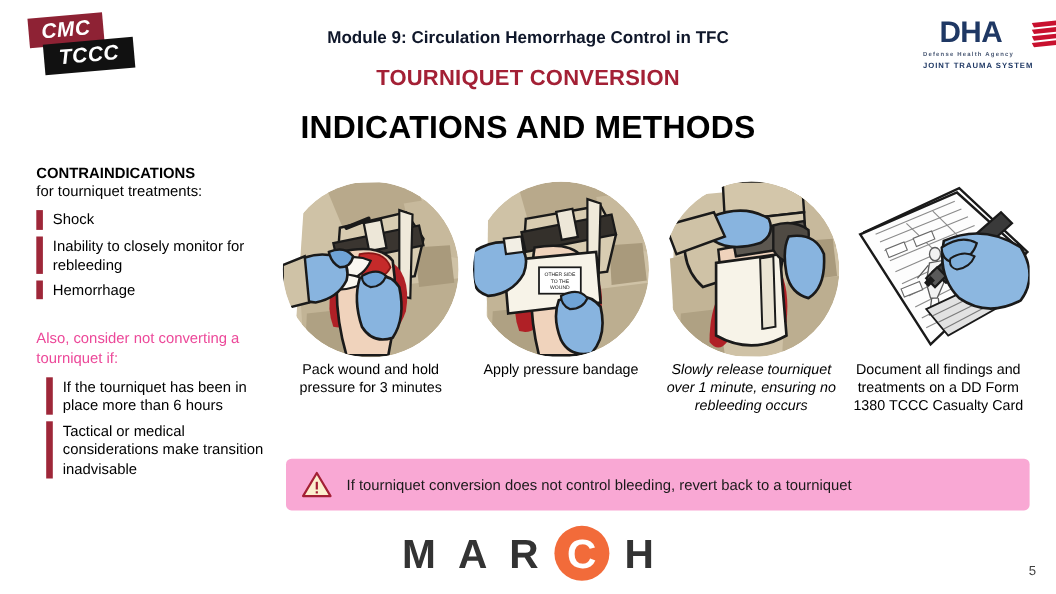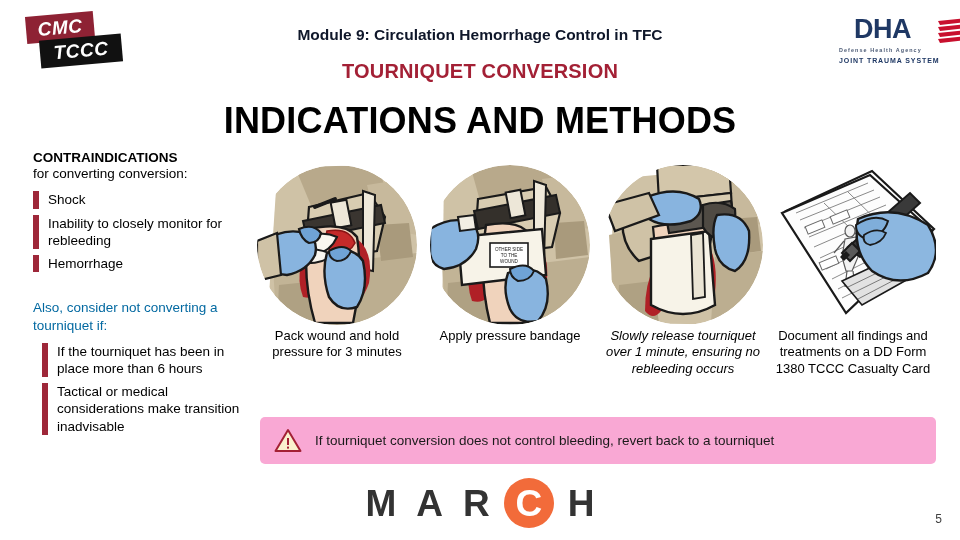--- a/index.html
+++ b/index.html
@@ -118,21 +118,21 @@
     font-weight: bold;
     color: #A32035;
     letter-spacing: 0.2px;
   }
   #sub-title {
     position: absolute;
     left: 0;
     top: 100px;
     width: 960px;
     text-align: center;
-    font-size: 36px;
+    font-size: 29px;
     font-weight: bold;
     color: #000000;
     letter-spacing: 0.2px;
   }
 
   
   #sidebar {
     position: absolute;
     left: 33px;
     top: 150px;
@@ -144,21 +144,21 @@
     color: #000000;
     line-height: 1.22;
   }
   .sb-subheading {
     font-size: 13.5px;
     color: #000000;
     line-height: 1.25;
   }
   .sb-intro {
     font-size: 13.5px;
-    color: #0369a1;
+    color: #ec4899;
     line-height: 1.27;
     margin-top: 27px;
   }
   .sb-list {
     margin-top: 8px;
   }
   .sb-list.second {
     margin-top: 9px;
     padding-left: 9px;
   }
@@ -310,21 +310,21 @@
     <div id="dha-sub1">Defense Health Agency</div>
     <div id="dha-sub2">JOINT TRAUMA SYSTEM</div>
   </div>
 
   <div id="module-title">Module 9: Circulation Hemorrhage Control in TFC</div>
   <div id="main-title">TOURNIQUET CONVERSION</div>
   <div id="sub-title">INDICATIONS AND METHODS</div>
 
   <div id="sidebar">
     <div class="sb-heading">CONTRAINDICATIONS</div>
-    <div class="sb-subheading">for converting conversion:</div>
+    <div class="sb-subheading">for tourniquet treatments:</div>
 
     <div class="sb-list">
       <div class="sb-item">
         <div class="sb-bullet"></div>
         <div class="sb-item-text">Shock</div>
       </div>
       <div class="sb-item">
         <div class="sb-bullet"></div>
         <div class="sb-item-text">Inability to closely monitor for rebleeding</div>
       </div>

